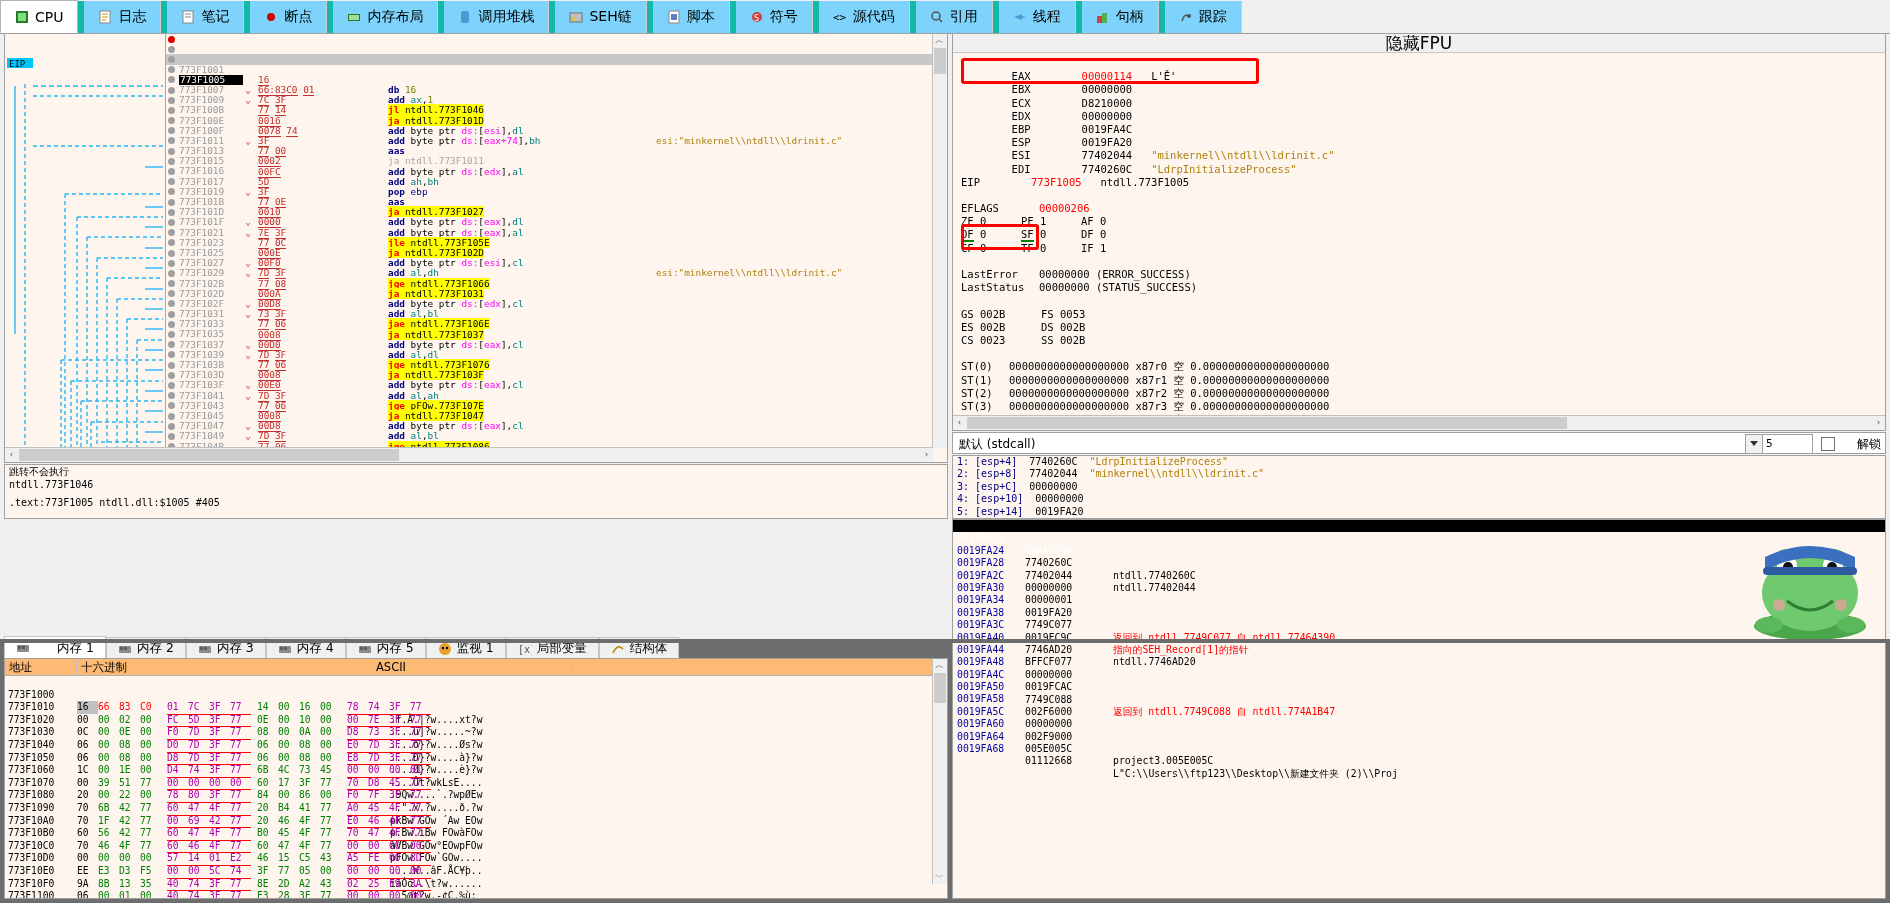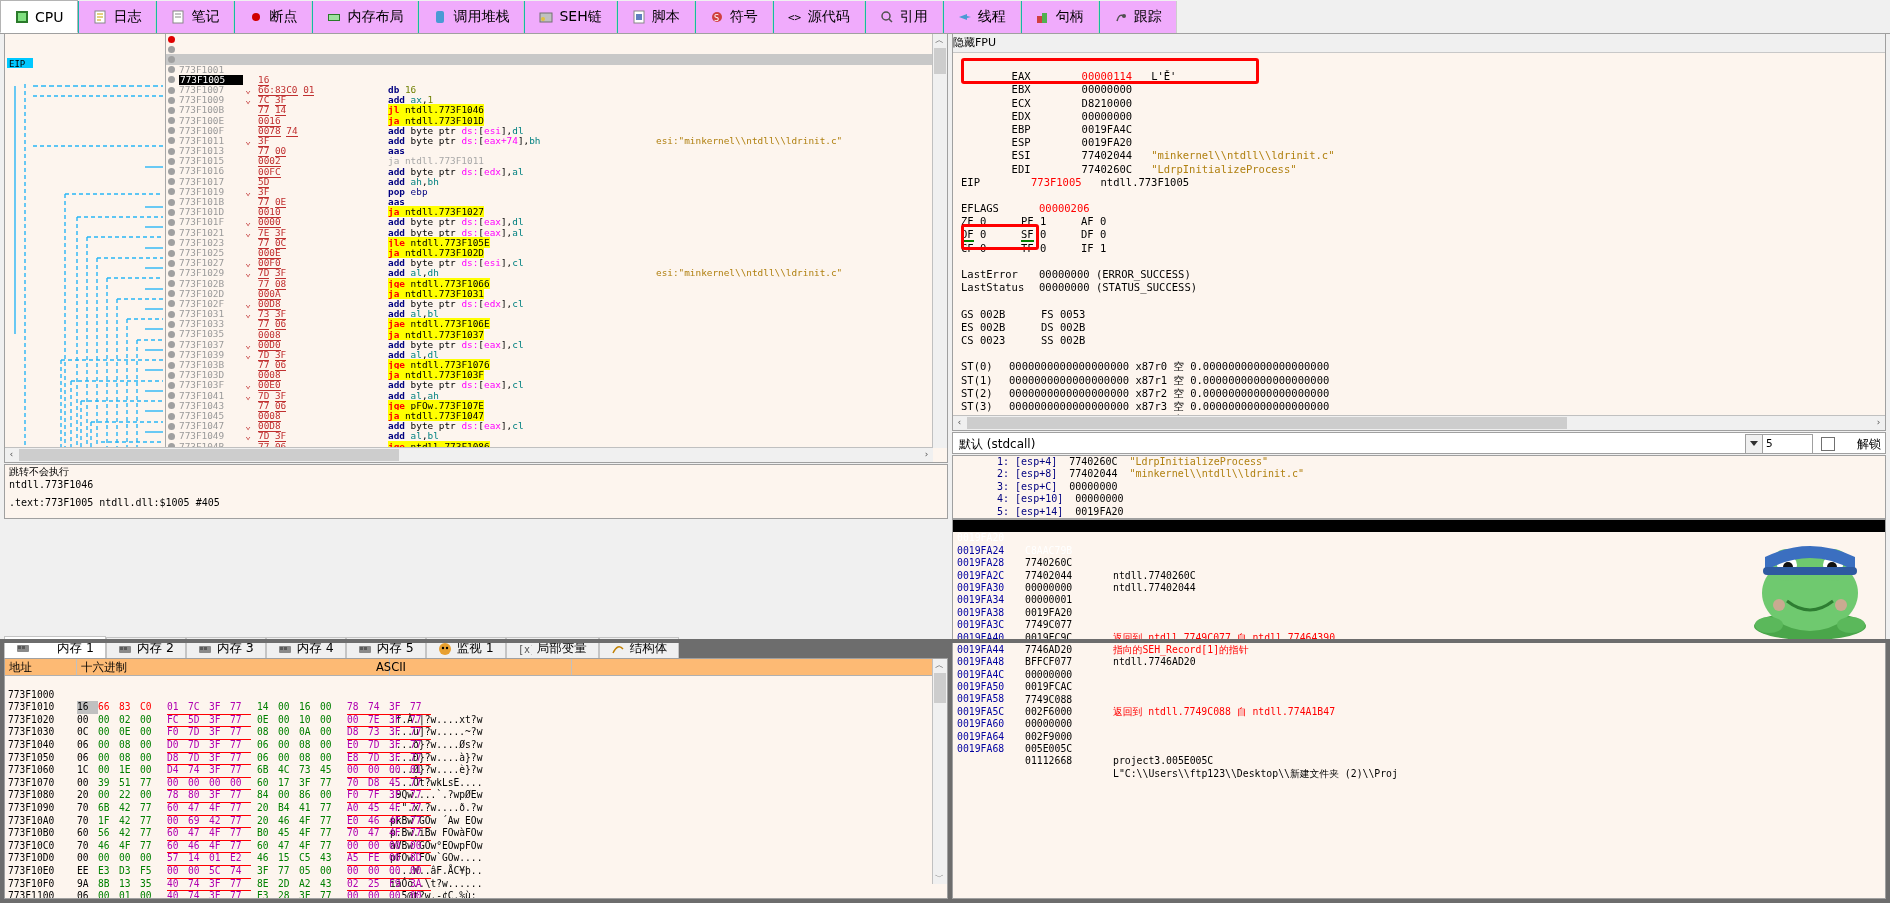--- a/index.html
+++ b/index.html
@@ -4,21 +4,21 @@
 <style>
   html,body{margin:0;padding:0;background:#6d6d6d;}
   body{width:1890px;height:903px;overflow:hidden;font-family:"DejaVu Sans Mono",monospace;font-size:12px;}
   .app{position:relative;width:1890px;height:643px;background:#f0f0f0;}
 
   
   .tabbar{position:absolute;left:0;top:0;width:1890px;height:33px;background:#f0f0f0;
           border-bottom:1px solid #9d9d9d;display:flex;align-items:flex-end;}
   .tab{height:32px;display:flex;align-items:center;gap:6px;padding:0 14px;
        font-family:"DejaVu Sans",sans-serif;font-size:14px;color:#000;
-       border-left:1px solid #14b8a6;border-right:1px solid #cdcdcd;background:#f0abfc;
+       border-left:6px solid #14b8a6;border-right:1px solid #cdcdcd;background:#7dd3fc;
        box-sizing:border-box;white-space:nowrap;}
   .tab.active{background:#ffffff;border-top:1px solid #b4b4b4;border-left:1px solid #b4b4b4;
               border-right:1px solid #b4b4b4;border-bottom:1px solid #ffffff;height:33px;}
   .ticon{width:14px;height:14px;display:inline-block;flex:0 0 14px;position:relative;}
 
   
   .panel{position:absolute;background:#fff5ee;border:1px solid #a0a0a0;box-sizing:border-box;overflow:hidden;}
 
   
   #disasm{left:4px;top:33px;width:944px;height:430px;background:#fdf5ee;}
@@ -55,22 +55,22 @@
   .sbbtn{position:absolute;width:13px;height:13px;font-size:9px;line-height:13px;text-align:center;color:#505050;background:#f0f0f0;}
 
   
   #infopane{left:4px;top:464px;width:944px;height:55px;background:#fdf5ee;}
   #infopane div{font-size:10px;line-height:13px;padding-left:4px;font-family:"DejaVu Sans Mono",monospace;}
   .cnnote{font-family:"DejaVu Sans",sans-serif;font-size:12px;}
 
   
   #regs{left:952px;top:33px;width:934px;height:398px;background:#fdf5ee;}
   .reghdr{position:absolute;left:0;top:0;width:100%;height:18px;background:#f0f0f0;
-          border-bottom:1px solid #c8c8c8;font-family:"DejaVu Sans",sans-serif;font-size:11px;
-          line-height:18px;color:#000;}
+          border-bottom:1px solid #c8c8c8;font-family:"DejaVu Sans",sans-serif;font-size:17px;
+          text-align:center;line-height:18px;color:#000;}
   .regbody{position:absolute;left:0;top:19px;right:0;bottom:0;padding:4px 0 0 8px;}
   .rrow{height:13.2px;line-height:13.2px;font-size:10.5px;white-space:pre;
         font-family:"DejaVu Sans Mono",monospace;}
   .rname{display:inline-block;width:70px;color:#000;}
   .rname.w{width:78px;}
   .rval{color:#000;}
   .rval.hl{color:#ff0000;}
   .rstr{color:#b08010;}
   .rcom{color:#000;}
   .flagbox{display:inline-block;width:60px;}
@@ -82,21 +82,21 @@
   #callbar{left:952px;top:432px;width:934px;height:22px;background:#fff;border:1px solid #a0a0a0;}
   .cbtext{position:absolute;left:6px;top:3px;font-family:"DejaVu Sans",sans-serif;font-size:12px;}
   .cbsel{position:absolute;right:120px;top:1px;width:18px;height:18px;background:#f0f0f0;border:1px solid #a0a0a0;}
   .cbspin{position:absolute;right:72px;top:1px;width:46px;height:18px;background:#fff;border:1px solid #a0a0a0;font-size:11px;padding-left:3px;line-height:18px;}
   .cbchk{position:absolute;right:50px;top:4px;width:12px;height:12px;border:1px solid #707070;background:#fff;}
   .cblab{position:absolute;right:4px;top:3px;font-family:"DejaVu Sans",sans-serif;font-size:12px;}
 
   
   #args{left:952px;top:455px;width:934px;height:64px;background:#fdf5ee;}
   .arow{height:12.4px;line-height:12.4px;font-size:10px;white-space:pre;padding-left:4px;
-        font-family:"DejaVu Sans Mono",monospace;color:#000;margin-left:40px;}
+        font-family:"DejaVu Sans Mono",monospace;color:#000;}
   .arow .ac1{color:#000080;}
   .arow .astr{color:#b08010;}
 
   
   .btabbar{position:absolute;left:4px;top:636px;width:944px;height:23px;display:flex;align-items:flex-end;}
   .btab{height:22px;display:flex;align-items:center;gap:5px;padding:0 11px;font-family:"DejaVu Sans",sans-serif;
         font-size:12.5px;background:#f0f0f0;border:1px solid #c4c4c4;border-bottom:none;box-sizing:border-box;white-space:nowrap;}
   .btab.active{background:#ffffff;height:23px;gap:27px;}
 
   

